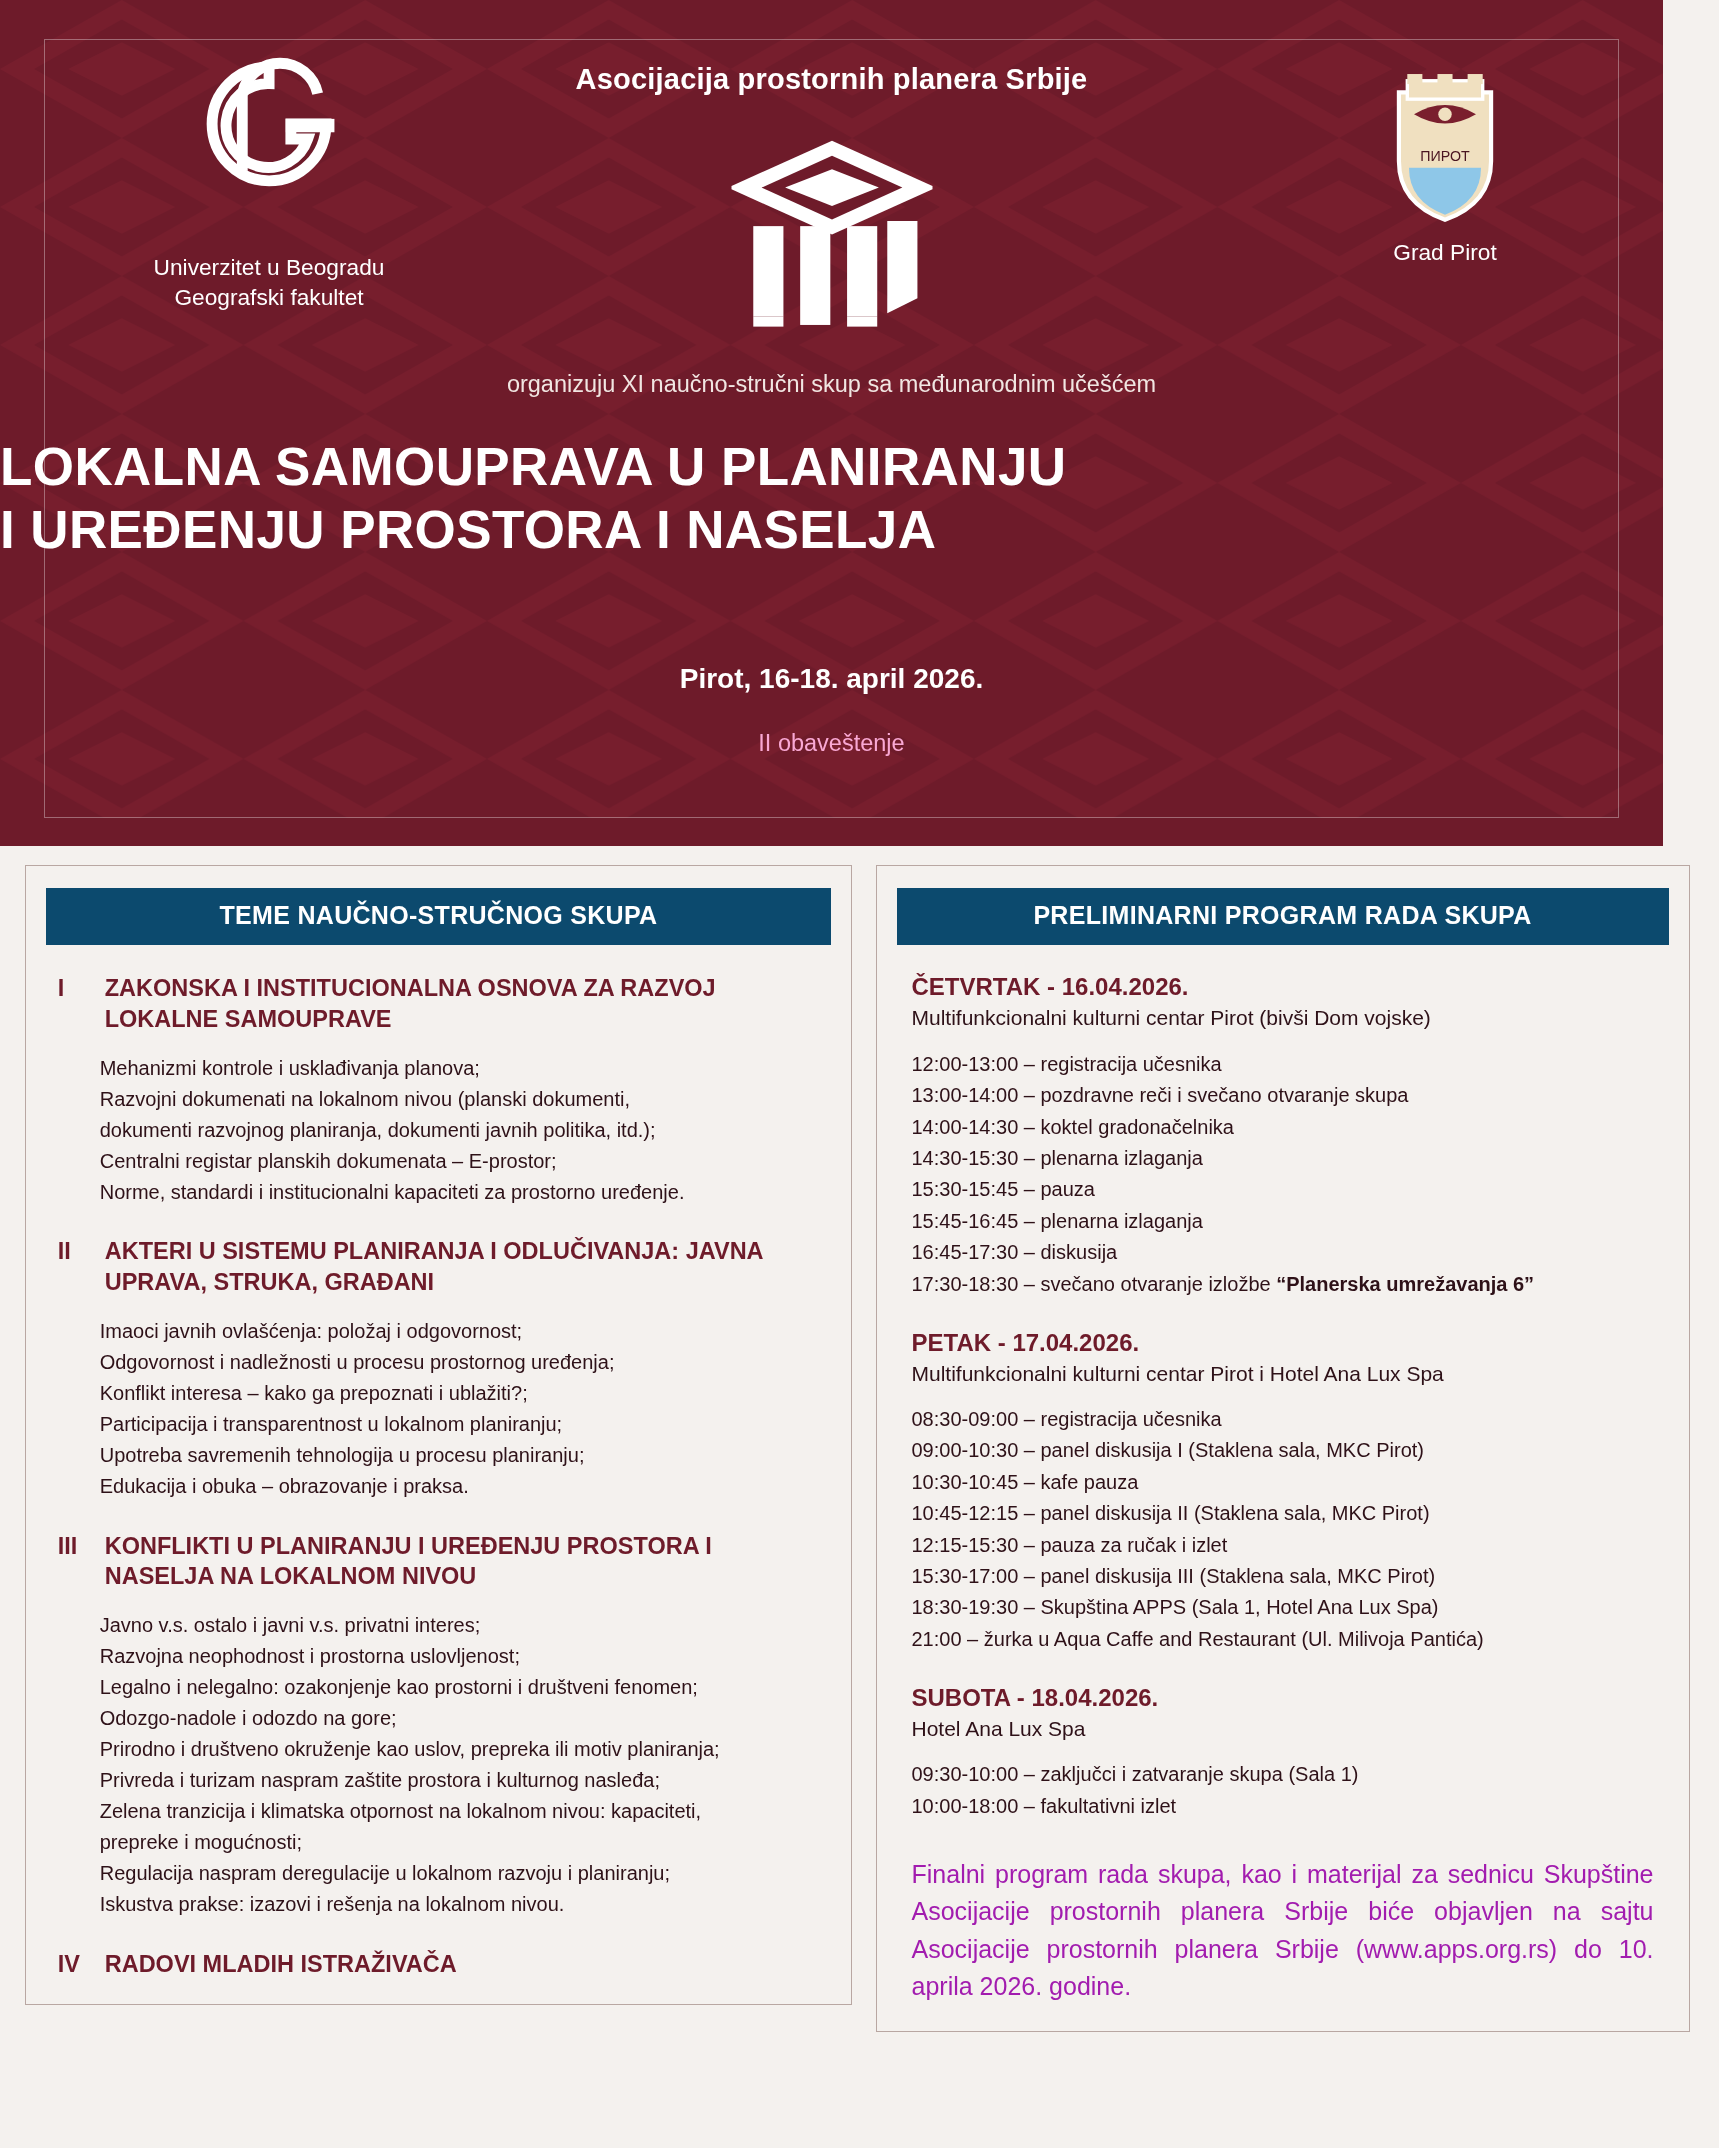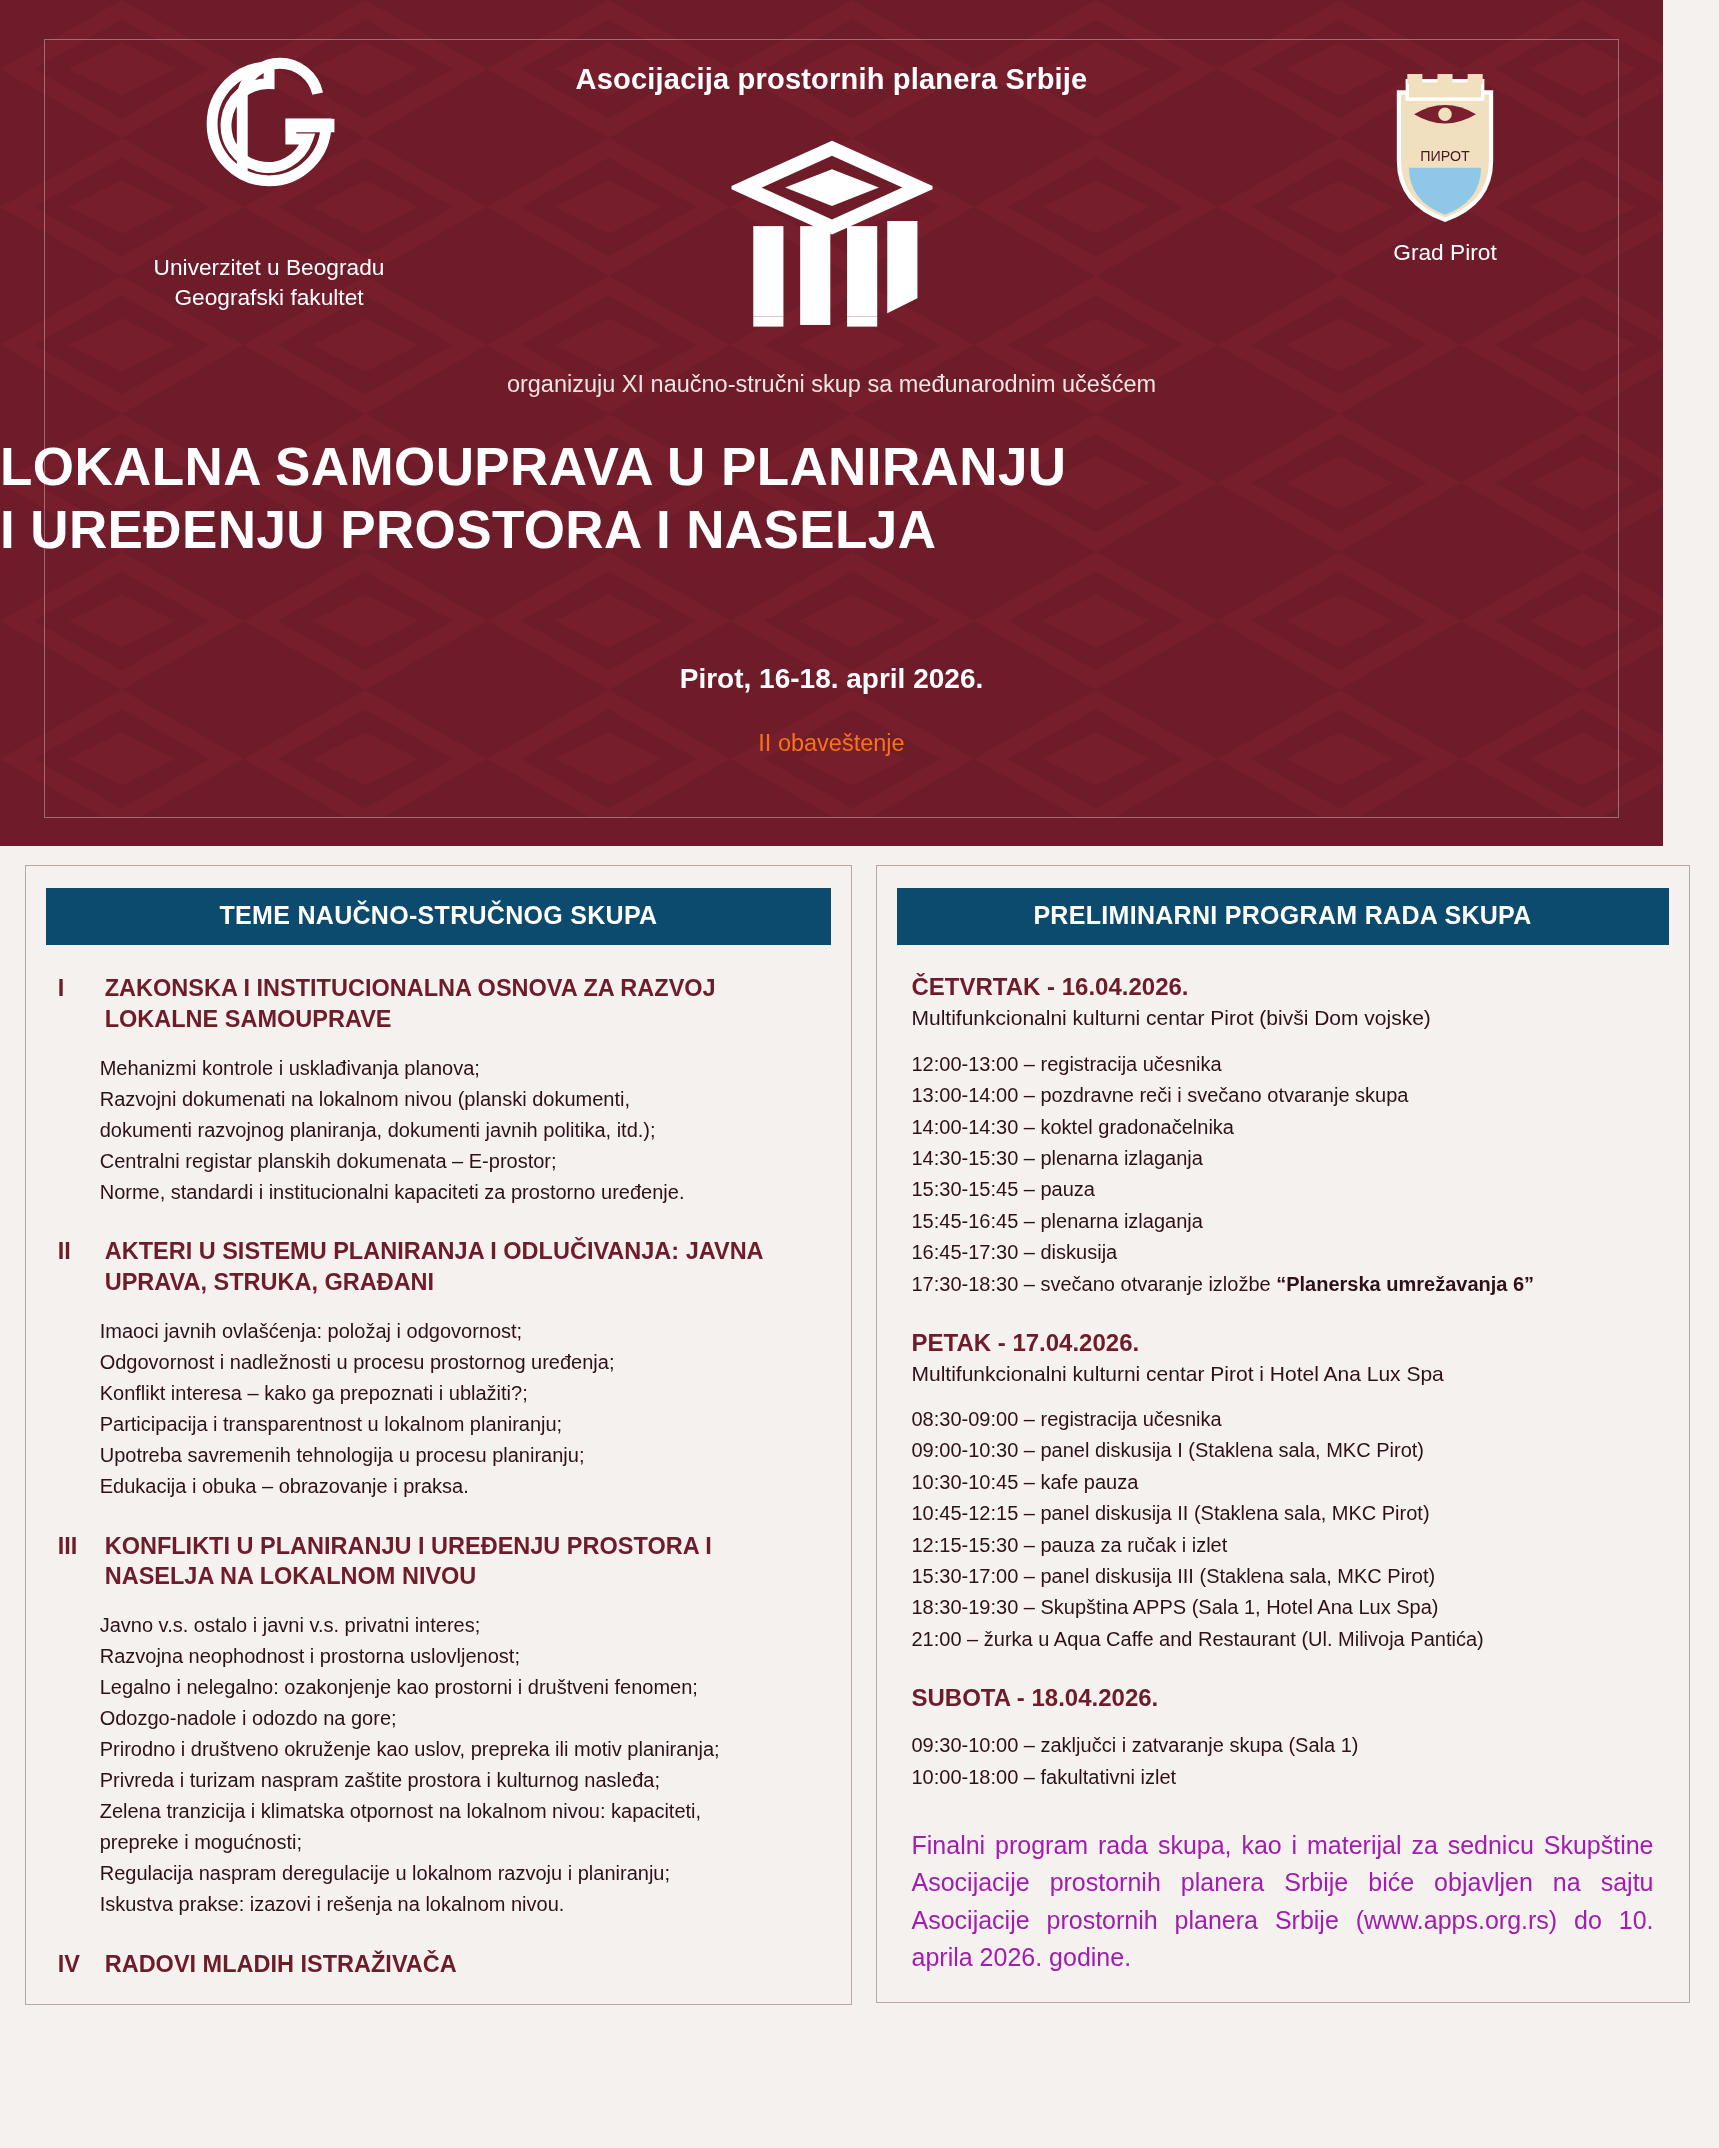--- a/index.html
+++ b/index.html
@@ -110,21 +110,21 @@
     color: #ffffff;
     font-size: 28px;
     font-weight: bold;
   }
 
   .notice-line {
     position: absolute;
     left: 0; right: 0;
     top: 730px;
     text-align: center;
-    color: #f97316;
+    color: #f9a8d4;
     font-size: 23.5px;
   }
 
   
   .content {
     display: flex;
     gap: 23.5px;
     padding: 18.5px 25px 22px 25px;
     align-items: flex-start;
   }
@@ -364,20 +364,21 @@
         <div>10:45-12:15 – panel diskusija II (Staklena sala, MKC Pirot)</div>
         <div>12:15-15:30 – pauza za ručak i izlet</div>
         <div>15:30-17:00 – panel diskusija III (Staklena sala, MKC Pirot)</div>
         <div>18:30-19:30 – Skupština APPS  (Sala 1, Hotel Ana Lux Spa)</div>
         <div>21:00 – žurka u Aqua Caffe and Restaurant (Ul. Milivoja Pantića)</div>
       </div>
     </div>
 
     <div class="prog-day">
       <div class="prog-day-title">SUBOTA - 18.04.2026.</div>
+      <div class="prog-venue">Hotel Ana Lux Spa</div>
       <div class="prog-items">
         <div>09:30-10:00 – zaključci i zatvaranje skupa (Sala 1)</div>
         <div>10:00-18:00 – fakultativni izlet</div>
       </div>
     </div>
 
     <div class="prog-note">Finalni program rada skupa, kao i materijal za sednicu Skupštine Asocijacije prostornih planera Srbije biće objavljen na sajtu Asocijacije prostornih planera Srbije (www.apps.org.rs) do 10. aprila 2026. godine.</div>
   </div>
 </div>
 

